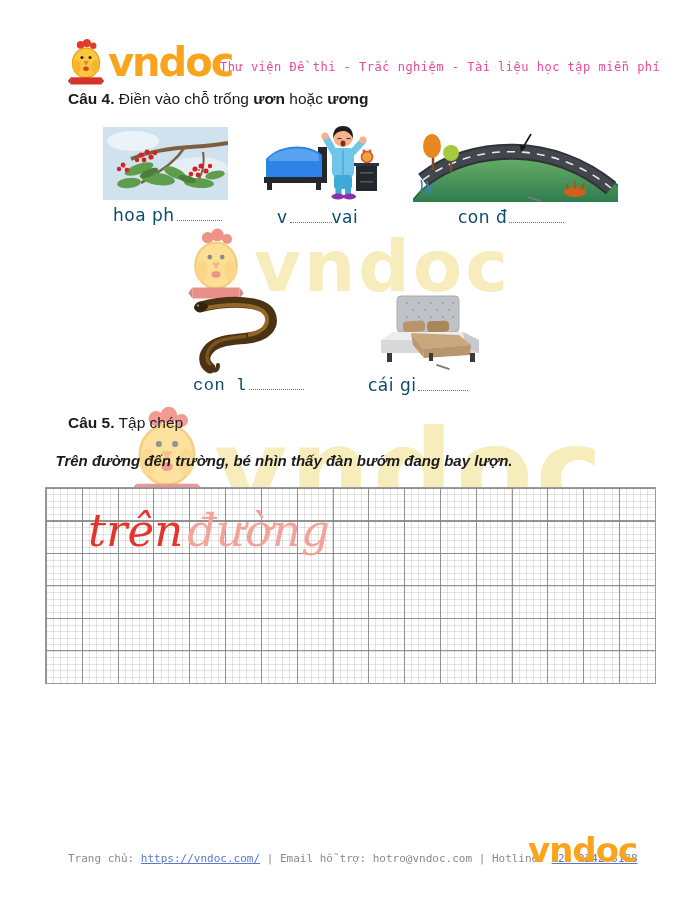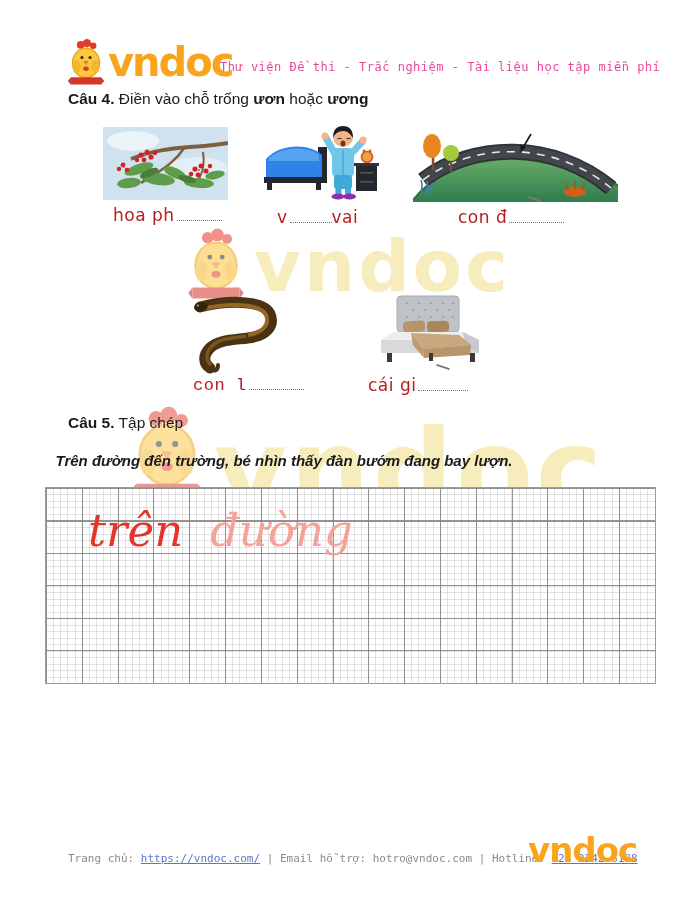--- a/index.html
+++ b/index.html
@@ -37,21 +37,21 @@
   
   .q-heading{font-size:15.5px;white-space:pre;z-index:2;text-align:right;}
   .q4-heading{left:68px;top:90px;}
   .q5-heading{left:68px;top:414px;}
   .q-heading b{font-weight:bold;}
 
   .figure{z-index:1;}
   .figure svg{display:block;width:100%;height:100%;}
 
   .fill-label{
-    font-family:"DejaVu Sans",sans-serif;font-size:17px;color:#b91c1c;
+    font-family:"DejaVu Sans",sans-serif;font-size:17px;color:#0c4a6e;
     display:flex;align-items:baseline;z-index:2;letter-spacing:.5px;
   }
   .dots{display:inline-block;border-bottom:1.6px dotted #6e6e6e;height:14px;margin-left:2px;position:relative;}
   .dots.w45{width:45px;}.dots.w42{width:42px;}.dots.w55{width:55px;}.dots.w50{width:50px;}
   .after-word{}
   .pen-tick{
     position:absolute;top:-10px;left:18px;width:14px;height:2px;background:#7a7a7a;
     transform:rotate(18deg);border-radius:2px;
   }
 
@@ -65,21 +65,21 @@
   .hw-grid{
     left:45px;top:487px;width:609px;height:195px;background-color:#fff;
     border:1px solid #9b9b9b;z-index:1;
     background-image:
       repeating-linear-gradient(to right, rgba(130,130,130,.85) 0 1px, transparent 1px 35.82px),
       repeating-linear-gradient(to bottom, rgba(130,130,130,.85) 0 1px, transparent 1px 32.5px),
       repeating-linear-gradient(to right, rgba(145,145,145,.25) 0 1px, transparent 1px 7.16px),
       repeating-linear-gradient(to bottom, rgba(145,145,145,.25) 0 1px, transparent 1px 6.5px);
   }
   .trace-line{
-    left:88px;top:506px;display:flex;gap:27px;z-index:3;
+    left:88px;top:506px;display:flex;gap:4px;z-index:3;
     font-family:"DejaVu Serif",serif;font-style:italic;font-size:45px;line-height:1.1;
   }
   .trace-solid{color:#E5342B;}
   .trace-faded{color:#F4A39A;}
 
   
   .footer-line{
     left:68px;top:852px;font-family:"DejaVu Sans Mono",monospace;font-size:11px;
     color:#8a8a8a;white-space:pre;display:flex;align-items:baseline;z-index:2;
   }

